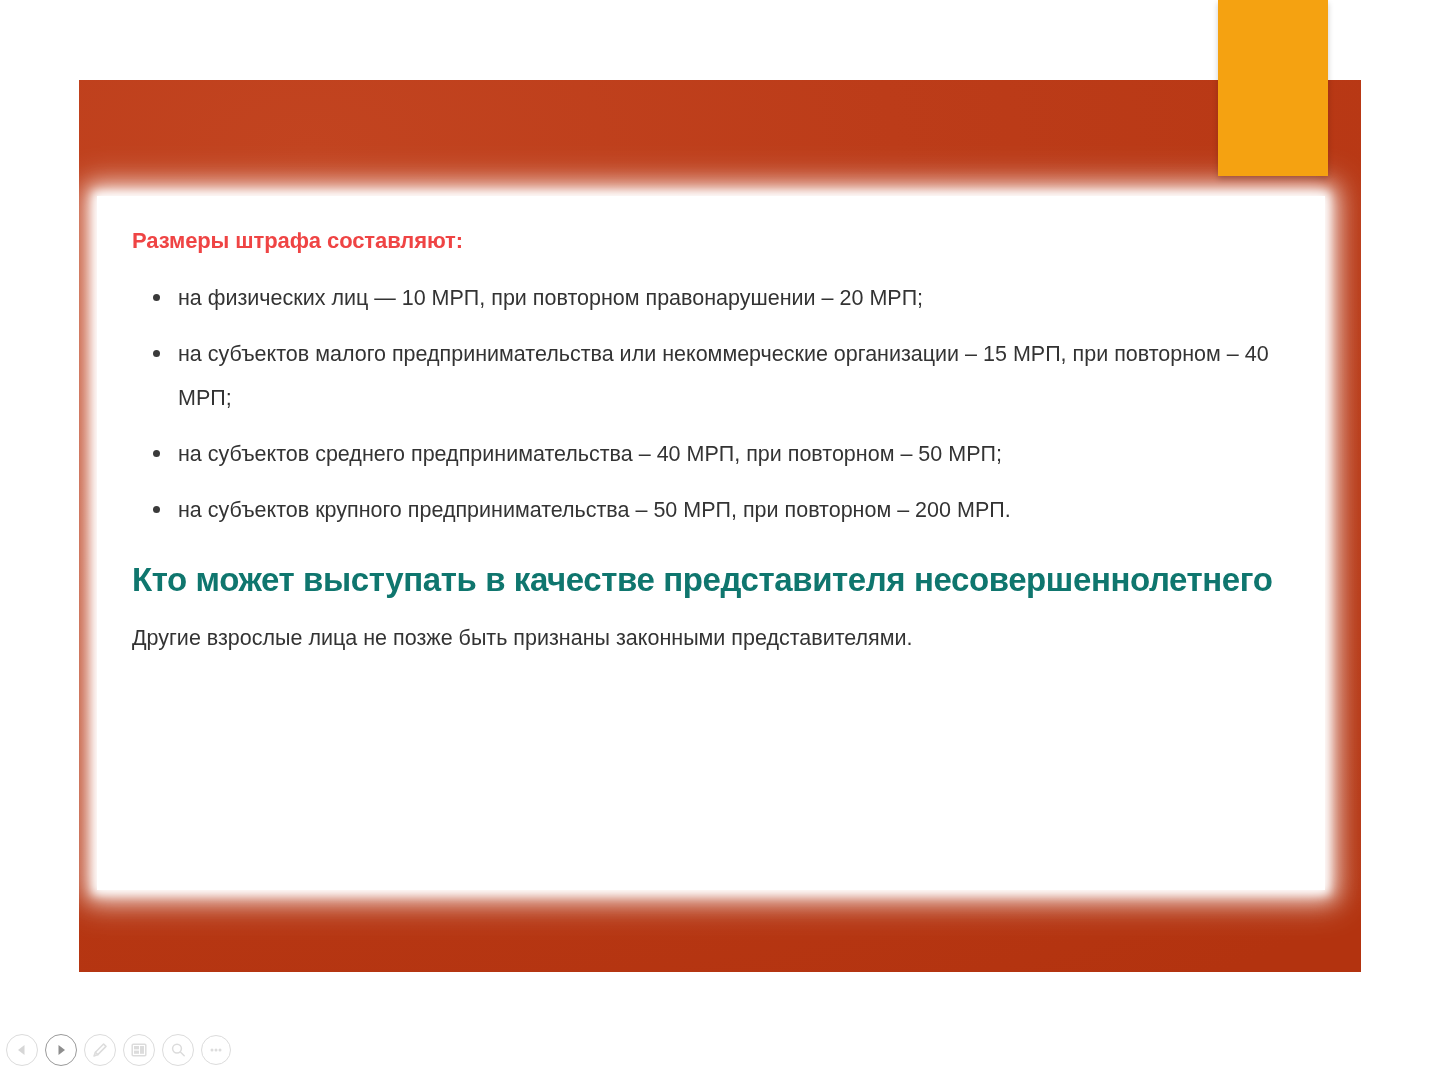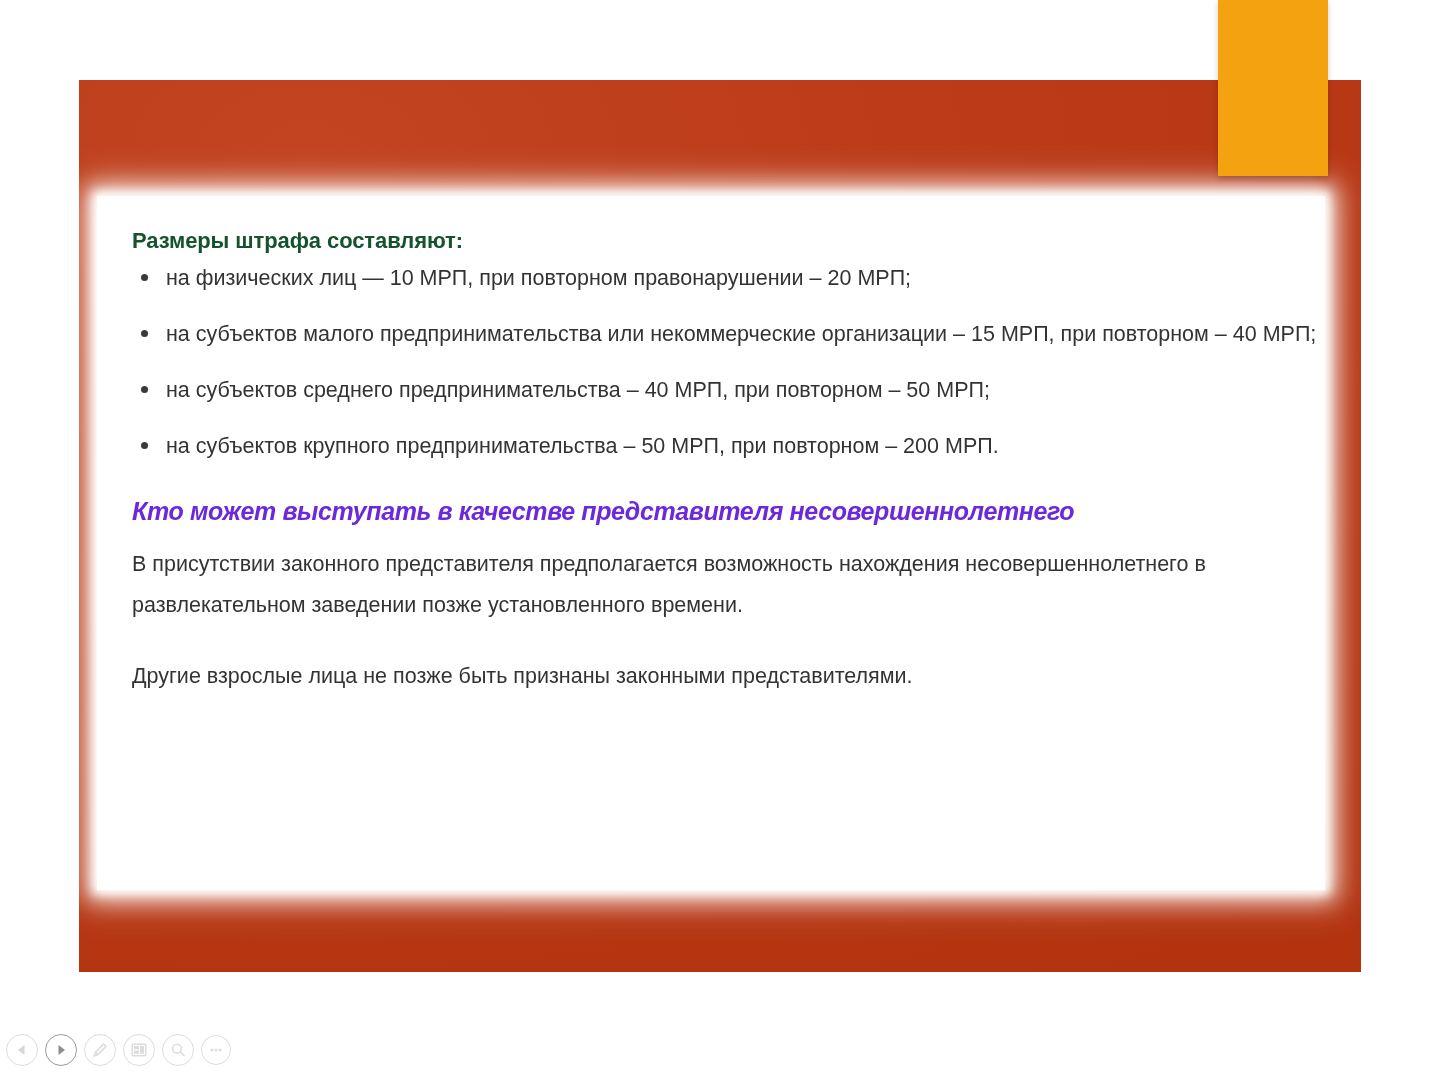--- a/index.html
+++ b/index.html
@@ -71,28 +71,28 @@
     top: 28px;
     width: 1200px;
     color: #2b2b2b;
   }
 
   
   .lead-heading {
     font-size: 22px;
     font-weight: bold;
     letter-spacing: -0.1px;
-    color: #14532d;
-    margin: 0 0 0 0;
+    color: #ef4444;
+    margin: 0 0 20px 0;
     line-height: 1.3;
   }
 
   ul.fine-list {
     list-style: none;
-    margin: 0;
+    margin: 12px;
     padding: 0;
   }
   ul.fine-list > li {
     position: relative;
     padding-left: 34px;
     font-size: 21.5px;
     line-height: 44px;
     color: #333333;
     margin-bottom: 12px;
     white-space: normal;
@@ -101,28 +101,27 @@
     position: absolute;
     left: 9px;
     top: 18px;
     width: 7px;
     height: 7px;
     border-radius: 50%;
     background: #3a3a3a;
   }
 
   .big-heading {
-    font-size: 25px;
+    font-size: 33px;
     font-weight: bold;
-    color: #6d28d9;
+    color: #0f766e;
     letter-spacing: -0.4px;
     line-height: 1.22;
     margin: 28px 0 18px 0;
     white-space: nowrap;
-    font-style: italic;
   }
 
   .body-para {
     font-size: 21.5px;
     line-height: 41px;
     color: #333333;
     margin: 0 0 30px 0;
     max-width: 1168px;
   }
   .body-para.last {
@@ -202,21 +201,20 @@
           <span>на субъектов среднего предпринимательства – 40 МРП, при повторном – 50 МРП;</span>
         </li>
         <li>
           <span class="bullet-dot"></span>
           <span>на субъектов крупного предпринимательства – 50 МРП, при повторном – 200 МРП.</span>
         </li>
       </ul>
 
       <h2 class="big-heading">Кто может выступать в качестве представителя несовершеннолетнего</h2>
 
-      <p class="body-para">В присутствии законного представителя предполагается возможность нахождения несовершеннолетнего в развлекательном заведении позже установленного времени.</p>
 
       <p class="body-para last">Другие взрослые лица не позже быть признаны законными представителями.</p>
 
     </div>
   </div>
 </div>
 
 <div id="bottom-toolbar">
 
   <div class="tool-btn">

